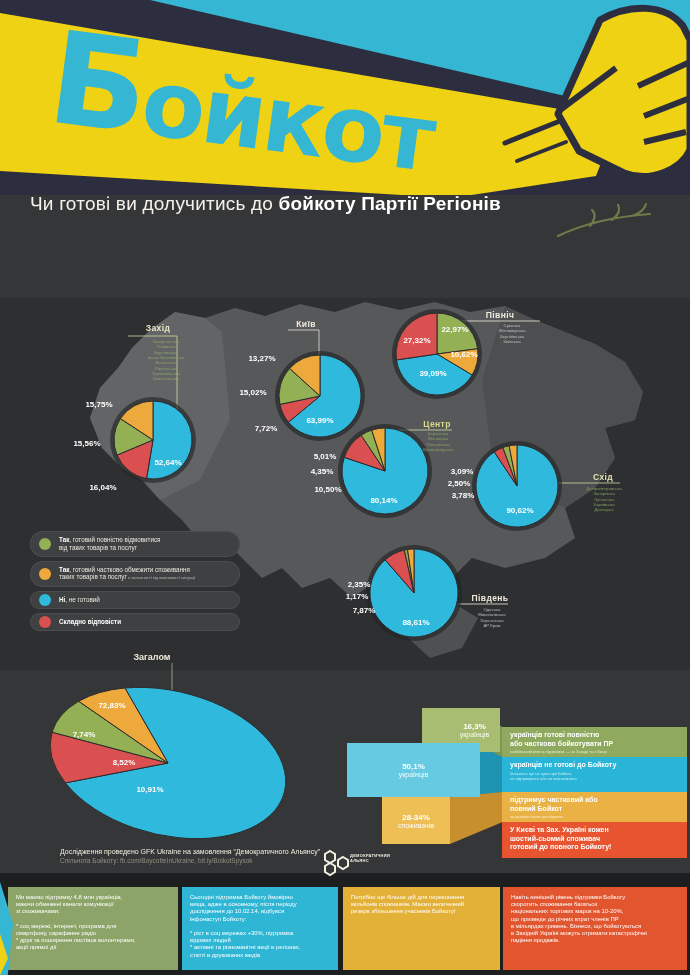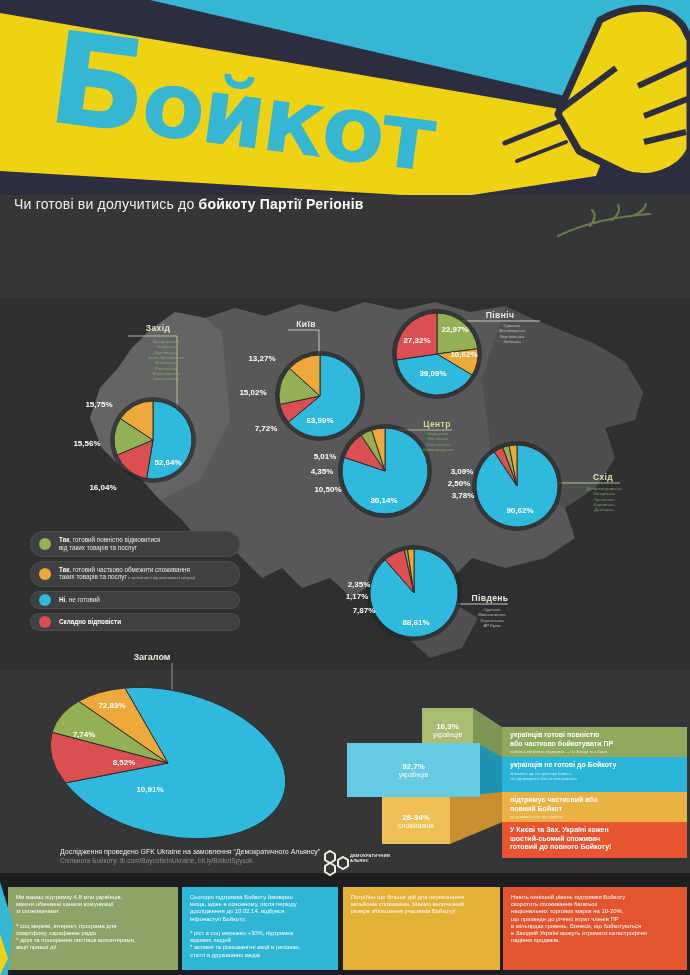--- a/index.html
+++ b/index.html
@@ -6,22 +6,22 @@
   .page{position:relative;width:690px;height:975px;overflow:hidden;background:#353638;
         font-family:"Liberation Sans", sans-serif;}
   
   .hdr{position:absolute;left:0;top:0;width:690px;height:195px;}
   .hdr svg{position:absolute;left:0;top:0;}
   .boycott-title{position:absolute;left:50px;top:18px;width:560px;
     font-family:"DejaVu Sans", sans-serif;font-weight:700;font-size:92px;line-height:118px;
     color:#35b6d2;letter-spacing:-3px;transform:rotate(7.5deg);transform-origin:0 50%;}
   .boycott-title::first-letter{font-size:128px;}
   
-  .question{position:absolute;left:14px;top:194px;width:580px;color:#f4f2ea;
-    font-size:14px;line-height:20.5px;letter-spacing:.2px;}
+  .question{position:absolute;left:30px;top:194px;width:580px;color:#f4f2ea;
+    font-size:19px;line-height:20.5px;letter-spacing:.2px;}
   .question b{color:#ffffff;}
   .q-rest{white-space:pre-line;}
   
   .map-band{position:absolute;left:0;top:298px;width:690px;height:372px;background:#2e2f31;}
   .bottom-strip{position:absolute;left:0;top:873px;width:690px;height:102px;background:#1d1e20;}
   
   #viz{position:absolute;left:0;top:0;pointer-events:none;}
   .pct{font-size:8px;font-weight:700;fill:#ffffff;text-anchor:middle;}
   .rg-title{font-size:8.5px;font-weight:700;text-anchor:middle;letter-spacing:.4px;}
   .rg-list{font-size:4.3px;text-anchor:middle;opacity:.85;}
@@ -32,21 +32,21 @@
     border-radius:13px;margin-bottom:4px;padding:4px 8px 4px 28px;color:#e9e7df;
     font-size:6.3px;line-height:7.8px;}
   .lg-item .dot{position:absolute;left:8px;top:50%;margin-top:-6px;width:12px;height:12px;border-radius:50%;}
   .lg-item b{color:#ffffff;}
   .lg-rest{white-space:pre-line;display:inline;}
   .lg-note{font-size:4px;opacity:.65;}
   
   .hl{position:absolute;left:0;top:0;}
   .step{position:absolute;color:#fff;text-align:center;display:flex;flex-direction:column;justify-content:center;}
   .step .pct{font-weight:700;}
-  .step1{left:422px;top:708px;width:51px;height:44px;font-size:13px;}
+  .step1{left:422px;top:708px;width:51px;height:44px;font-size:13px;padding-left:27px;}
   .step2{left:347px;top:743px;width:133px;height:54px;font-size:17px;}
   .step3{left:382px;top:797px;width:68px;height:47px;font-size:14px;}
   .step .unit{font-size:7px;font-weight:400;opacity:.95;}
   .flap{position:absolute;}
   .flap1{left:473px;top:708px;width:29px;height:49px;background:#7e9653;
     clip-path:polygon(0 0,100% 39%,100% 100%,0 90%);}
   .flap2{left:480px;top:745px;width:22px;height:52px;background:#1f93b2;
     clip-path:polygon(0 0,100% 23%,100% 90%,0 100%);}
   .flap3{left:450px;top:792px;width:52px;height:52px;background:#c78f2e;
     clip-path:polygon(0 10%,100% 0,100% 58%,0 100%);}
@@ -280,21 +280,21 @@
   <div class="hl">
     <div class="flap flap1"></div>
     <div class="flap flap2"></div>
     <div class="flap flap3"></div>
 
     <div class="step step1" style="background: rgb(169, 189, 114);">
       <span class="pct">16,3%</span>
       <span class="unit">українців</span>
     </div>
     <div class="step step2" style="background: rgb(102, 203, 226);">
-      <span class="pct">92,7%</span>
+      <span class="pct">50,1%</span>
       <span class="unit">українців</span>
     </div>
     <div class="step step3" style="background: rgb(238, 191, 85);">
       <span class="pct">28-34%</span>
       <span class="unit">споживачів</span>
     </div>
 
     <div class="bar bar1" style="background: rgb(143, 169, 94);">
       <div class="t">українців готові повністю
 або частково бойкотувати ПР</div>

